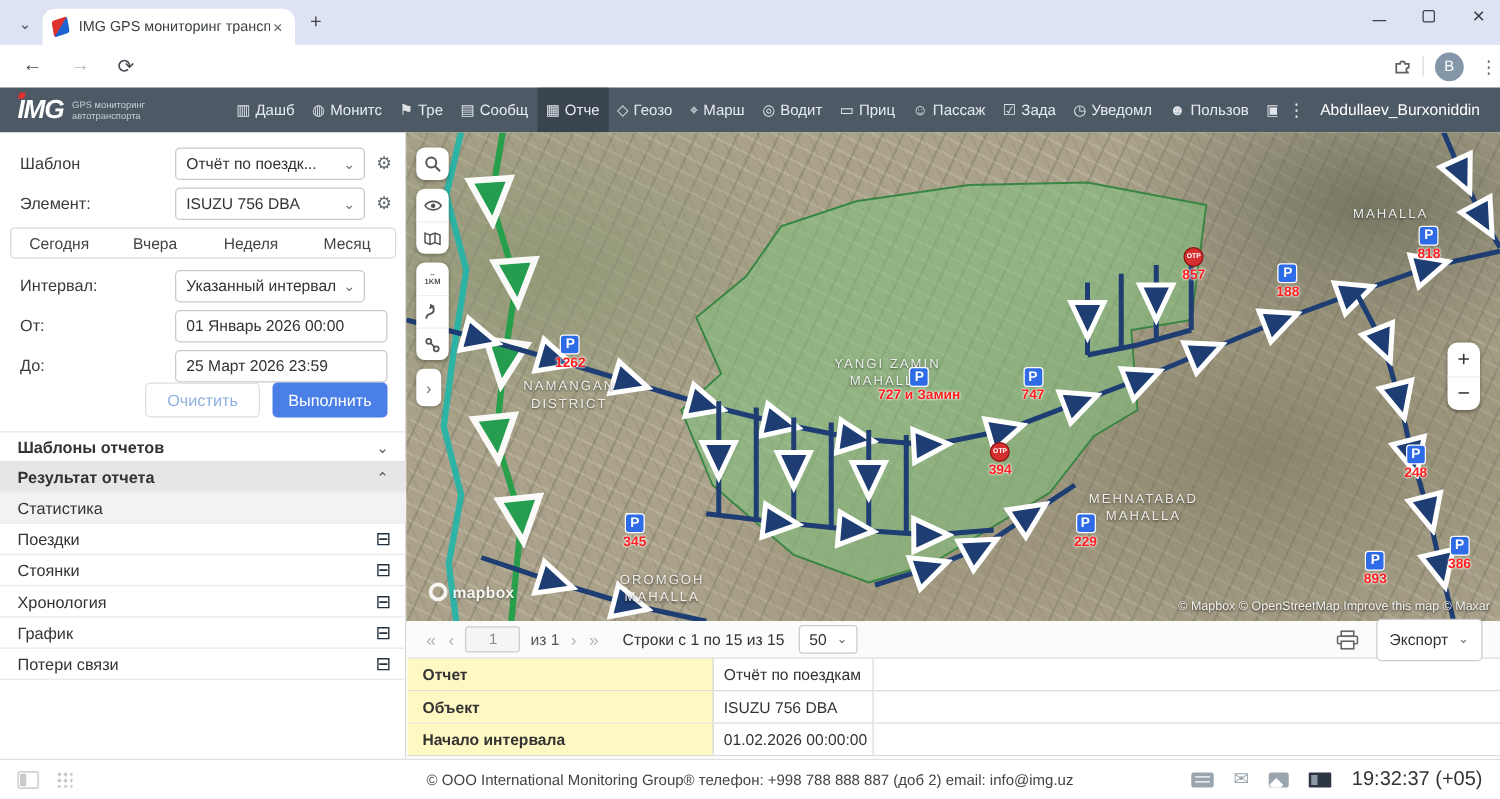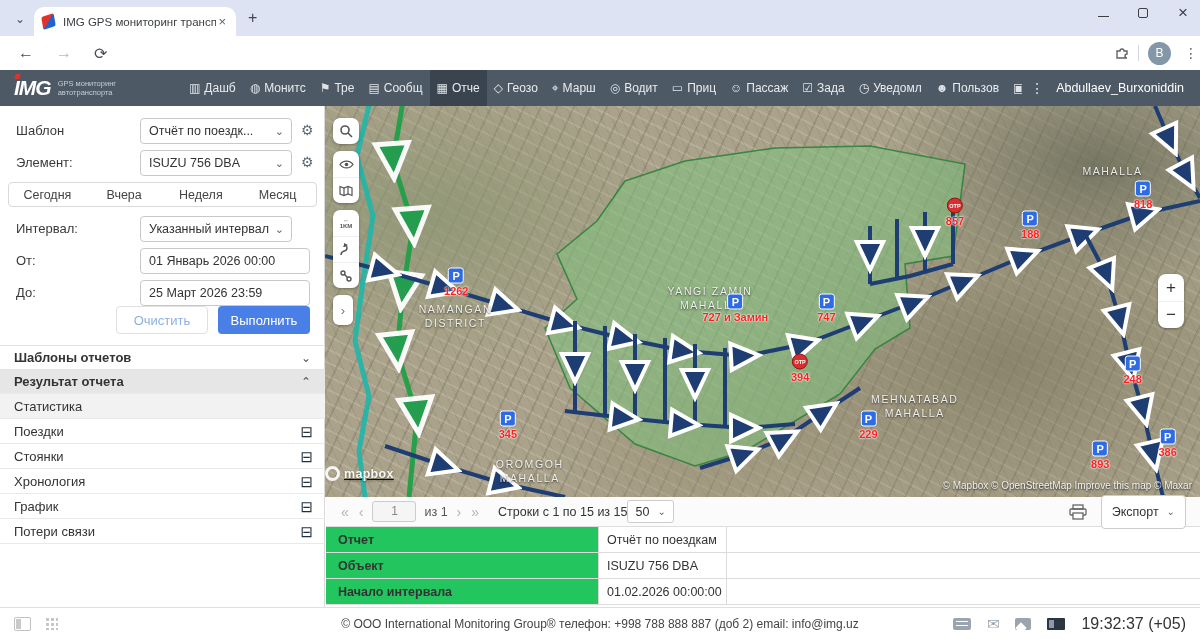--- a/index.html
+++ b/index.html
@@ -119,45 +119,45 @@
     color:#555; cursor:pointer; font-size:13px; }
   .mt-btn + .mt-btn { border-top:1px solid #eee; }
   .mt-collapse { width:20px; height:30px; background:#fff; border-radius:6px;
     box-shadow:0 1px 3px rgba(0,0,0,.3); display:flex; align-items:center; justify-content:center;
     color:#777; font-size:13px; cursor:pointer; }
   .zoom-ctrl { position:absolute; right:16px; top:168px; width:26px; background:#fff; border-radius:8px;
     box-shadow:0 1px 3px rgba(0,0,0,.35); overflow:hidden; }
   .zoom-btn { height:27px; display:flex; align-items:center; justify-content:center; font-size:17px;
     color:#333; cursor:pointer; }
   .zoom-btn + .zoom-btn { border-top:1px solid #eee; }
-  .mapbox-logo { position:absolute; left:0; bottom:16px; display:flex; align-items:center; gap:4px;
-    opacity:.9; cursor:pointer;text-decoration:underline; }
+  .mapbox-logo { position:absolute; left:18px; bottom:16px; display:flex; align-items:center; gap:4px;
+    opacity:.9; cursor:pointer; }
   .mb-circle { width:15px; height:15px; border:3px solid #fff; border-radius:50%; }
   .mb-text { color:#fff; font-size:12.5px; font-weight:bold; letter-spacing:.3px; text-shadow:0 1px 2px rgba(0,0,0,.5); }
   .attribution { position:absolute; right:8px; bottom:6px; font-size:10px; color:#f2f2f2;
     text-shadow:0 1px 2px rgba(0,0,0,.8); }
 
   
   .results { position:absolute; left:326px; top:497px; width:874px; height:110px; background:#fff; }
   .res-toolbar { height:30px; border-bottom:1px solid #ddd; background:#fbfbfb; display:flex;
     align-items:center; padding:0 10px; }
   .pg-btn { color:#b3b3b3; font-size:14px; padding:0 5px; cursor:pointer; }
   .pg-input { width:44px; height:21px; border:1px solid #ccc; border-radius:3px; background:#f5f5f5;
     color:#888; font-size:12px; text-align:center; line-height:19px; margin:0 4px; }
   .pg-total { font-size:12.5px; color:#555; margin:0 4px; }
   .rows-info { font-size:12.5px; color:#333; margin-left:14px; }
   .pg-size { height:23px; border:1px solid #ccc; border-radius:3px; background:#fff; font-size:12.5px;
-    color:#333; display:flex; align-items:center; padding:0 7px; gap:8px; cursor:pointer; }
+    color:#333; display:flex; align-items:center; padding:0 7px; gap:8px; margin-left:12px; cursor:pointer; }
   .res-spacer { flex:1; }
   .print-btn { display:flex; margin-right:14px; cursor:pointer; }
   .export-btn { height:25px; border:1px solid #ccc; border-radius:4px; background:#fff; font-size:12.5px;
     color:#333; display:flex; align-items:center; padding:16px 10px; gap:8px; margin-right:4px; cursor:pointer; }
   .res-table { }
   .t-row { display:flex; height:26px; border-bottom:1px solid #dcdcdc; }
-  .t-label { width:273px; background:#22c55e; font-size:12.5px; font-weight:bold; color:#333;
+  .t-label { width:245px; background:#fef9c3; font-size:12.5px; font-weight:bold; color:#333;
     display:flex; align-items:center; padding-left:12px; border-right:1px solid #d6d6d6; }
   .t-value { width:128px; font-size:12.5px; color:#333; display:flex; align-items:center;
     padding-left:8px; border-right:1px solid #dcdcdc; }
 
   
   .footer { position:absolute; left:0; top:607px; width:1200px; height:32px; background:#fff;
     border-top:1px solid #e0e0e0; display:flex; align-items:center; }
   .ft-ic { margin-left:14px; cursor:pointer; display:flex; align-items:center; }
   .panel-ic { width:17px; height:14px; border:1.5px solid #c2c2c2; border-radius:2px; position:relative; }
   .panel-ic:before { content:""; position:absolute; left:1px; top:1px; bottom:1px; width:5px; background:#c9c9c9; }

